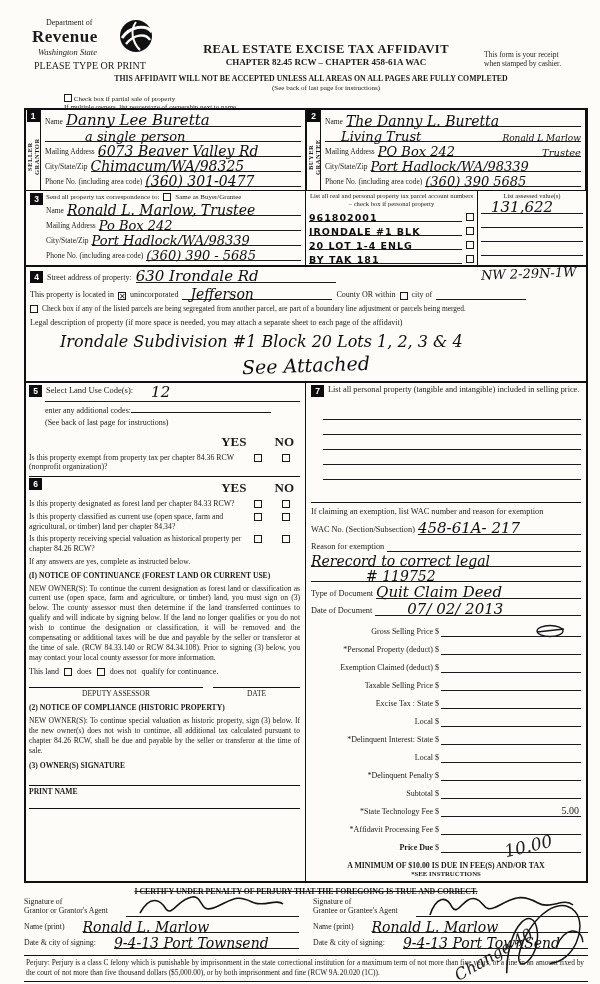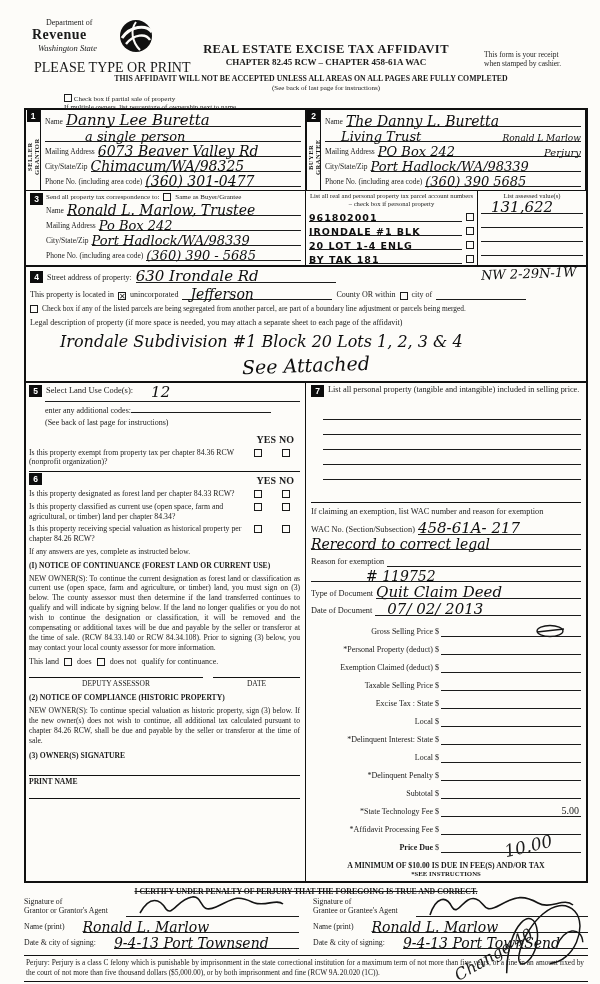--- a/index.html
+++ b/index.html
@@ -33,28 +33,28 @@
     font-family:"DejaVu Sans", sans-serif;
     font-style:normal;
     font-size:9.5px;
     letter-spacing:1px;
     font-weight:bold;
   }
   
   .hdr { position:relative; height:92px; }
   .logo { position:absolute; left:8px; top:2px; width:130px; }
   .logo .dept { font-size:8px; margin-left:14px; }
-  .logo .rev { font-size:14px; font-weight:bold; letter-spacing:.5px; }
+  .logo .rev { font-size:17px; font-weight:bold; letter-spacing:.5px; }
   .logo .st { font-size:8.5px; font-style:italic; margin-left:6px; }
   .logo svg { position:absolute; right:6px; top:-2px; }
   .titleblock { position:absolute; left:150px; right:110px; top:26px; text-align:center; }
   .titleblock .t1 { font-size:12.5px; font-weight:bold; letter-spacing:.4px; }
   .titleblock .t2 { font-size:9px; font-weight:bold; }
   .receipt { position:absolute; right:0; top:34px; width:104px; font-size:7.5px; text-align:left; }
-  .typeprint { position:absolute; left:10px; top:44px; font-size:14px; }
+  .typeprint { position:absolute; left:10px; top:44px; font-size:10px; }
   .warn { position:absolute; left:70px; right:60px; top:58px; font-size:7.8px; font-weight:bold; text-align:center; }
   .seeback { position:absolute; left:150px; right:110px; top:68px; font-size:7px; text-align:center; }
   .subhdr { position:absolute; left:40px; right:0; top:78px; display:flex; justify-content:space-between; font-size:7px;flex-direction:column; }
   .cb { display:inline-block; width:8px; height:8px; border:1px solid #1b1b1b; vertical-align:-1px; background:#fdfcf9; position:relative; }
   .cb.checked::after { content:"✕"; position:absolute; left:0; top:-1px; font-size:8px; }
   
   .boxes { border:2px solid #111; display:grid; grid-template-columns:15px 1fr 15px 1fr; }
   .strip { border-right:1px solid #111; display:flex; flex-direction:column; align-items:center; background:#fdfcf9; }
   .strip .badge { margin-bottom:2px; }
   .badge { width:13px; height:12px; background:#0d0d0d; color:#fff; font-size:8.5px; font-weight:bold; display:flex; align-items:center; justify-content:center; font-family:"Liberation Sans",sans-serif; flex:0 0 auto; }
@@ -79,21 +79,21 @@
   
   .s4 { border:2px solid #111; border-top:none; padding:2px 4px 4px 4px; position:relative; }
   .platnote { position:absolute; right:10px; top:0px; transform:rotate(-2deg); }
   .legal-hw { margin:6px 0 0 30px; font-size:16px; }
   .see-att { text-align:center; font-size:19px; transform:rotate(-2deg); margin:6px 0 2px 0; font-family:"DejaVu Serif",serif; font-style:italic; }
   
   .mid { border:2px solid #111; border-top:none; display:grid; grid-template-columns:1fr 1fr; }
   .mleft { border-right:1px solid #111; padding:2px 5px 4px 3px; }
   .mright { padding:2px 5px 4px 5px; display:flex; flex-direction:column; }
   .sechead { display:flex; gap:4px; align-items:flex-start; }
-  .yn { display:flex; gap:3px; font-size:10px; font-weight:bold; justify-content:flex-end; padding-right:6px; }
+  .yn { display:flex; gap:28px; font-size:13px; font-weight:bold; justify-content:flex-end; padding-right:6px; }
   .qrow { display:flex; gap:6px; margin-top:3px; }
   .qrow .qt { flex:1; font-size:7.8px; line-height:1.25; }
   .qrow .qc { display:flex; gap:20px; padding-right:10px; align-items:flex-start; padding-top:1px; }
   .para { font-size:7.6px; line-height:1.3; text-align:justify; margin-top:3px; }
   .sig-split { display:flex; gap:10px; margin-top:10px; }
   .sig-split .part { border-top:1.5px solid #111; text-align:center; font-size:7.5px; padding-top:1px; }
   .fee-row { display:flex; align-items:flex-end; gap:2px; min-height:14.2px; }
   .fee-lbl { flex:1; text-align:right; font-size:8px; white-space:nowrap; padding-bottom:1px;margin-top:8px; }
   .fee-line { width:140px; border-bottom:1px solid #1b1b1b; display:flex; align-items:flex-end; justify-content:flex-end; position:relative; min-height:12px; }
   .fee-val { font-size:10px; padding-right:2px; }
@@ -202,21 +202,21 @@
       <div class="field">
           <span class="fline">
             <span class="hw" style="margin-left:16px">Living Trust</span>
             <span class="hw" style="font-size:9px;margin-left:auto">Ronald L Marlow</span>
           </span>
         </div>
       <div class="field">
           <span class="flbl">Mailing Address</span>
           <span class="fline">
             <span class="hw">PO Box 242</span>
-            <span class="hw" style="font-size:10px;margin-left:auto">Perjury</span>
+            <span class="hw" style="font-size:10px;margin-left:auto">Trustee</span>
           </span>
         </div>
       <div class="field">
           <span class="flbl">City/State/Zip</span>
           <span class="fline">
             <span class="hw">Port Hadlock/WA/98339</span>
           </span>
         </div>
       <div class="field">
           <span class="flbl">Phone No. (including area code)</span>
@@ -431,44 +431,44 @@
         <div style="border-bottom:1px solid #1b1b1b;height:15px"></div>
         <div style="border-bottom:1px solid #1b1b1b;height:15px"></div>
       </div>
       <div class="sm" style="margin-top:22px;border-top:1px solid #111;padding-top:4px;font-size:8.3px">If claiming an exemption, list WAC number and reason for exemption</div>
       <div class="field" style="margin-top:3px">
           <span class="sm" style="font-size:8.3px">WAC No. (Section/Subsection)</span>
           <span class="fline">
             <span class="hw" style="font-size:15px">458-61A- 217</span>
           </span>
         </div>
-      <div class="field">
-          <span class="fline">
-            <span class="hw" style="font-size:14px">Rerecord to correct legal</span>
-          </span>
-        </div>
       <div class="field" style="margin-top:2px">
           <span class="sm" style="font-size:8.3px">Reason for exemption</span>
           <span class="fline"></span>
         </div>
       <div class="field">
           <span class="fline">
+            <span class="hw" style="font-size:14px">Rerecord to correct legal</span>
+          </span>
+        </div>
+      <div class="field">
+          <span class="fline">
             <span class="hw" style="font-size:14px;margin-left:55px"># 119752</span>
           </span>
         </div>
       <div class="field" style="margin-top:2px">
           <span class="sm" style="font-size:8.3px">Type of Document</span>
           <span class="fline">
             <span class="hw" style="font-size:15px">Quit Claim Deed</span>
           </span>
         </div>
       <div class="field" style="margin-top:2px">
           <span class="sm" style="font-size:8.3px">Date of Document</span>
           <span class="fline">
-            <span class="hw" style="font-size:15px;margin-left:12px">07/ 02/ 2013</span>
+            <span class="hw" style="font-size:15px;margin-left:32px">07/ 02/ 2013</span>
           </span>
         </div>
 
       <div style="margin-top:3px">
         <div class="fee-row">
             <span class="fee-lbl">Gross Selling Price</span>
             <span class="sm">$</span>
             <span class="fee-line">
               <svg class="circle-dash" width="30" height="14" viewBox="0 0 30 14">
                 <ellipse cx="15" cy="7" rx="13" ry="5.5" fill="none" stroke="#161616" stroke-width="1.3"></ellipse>

